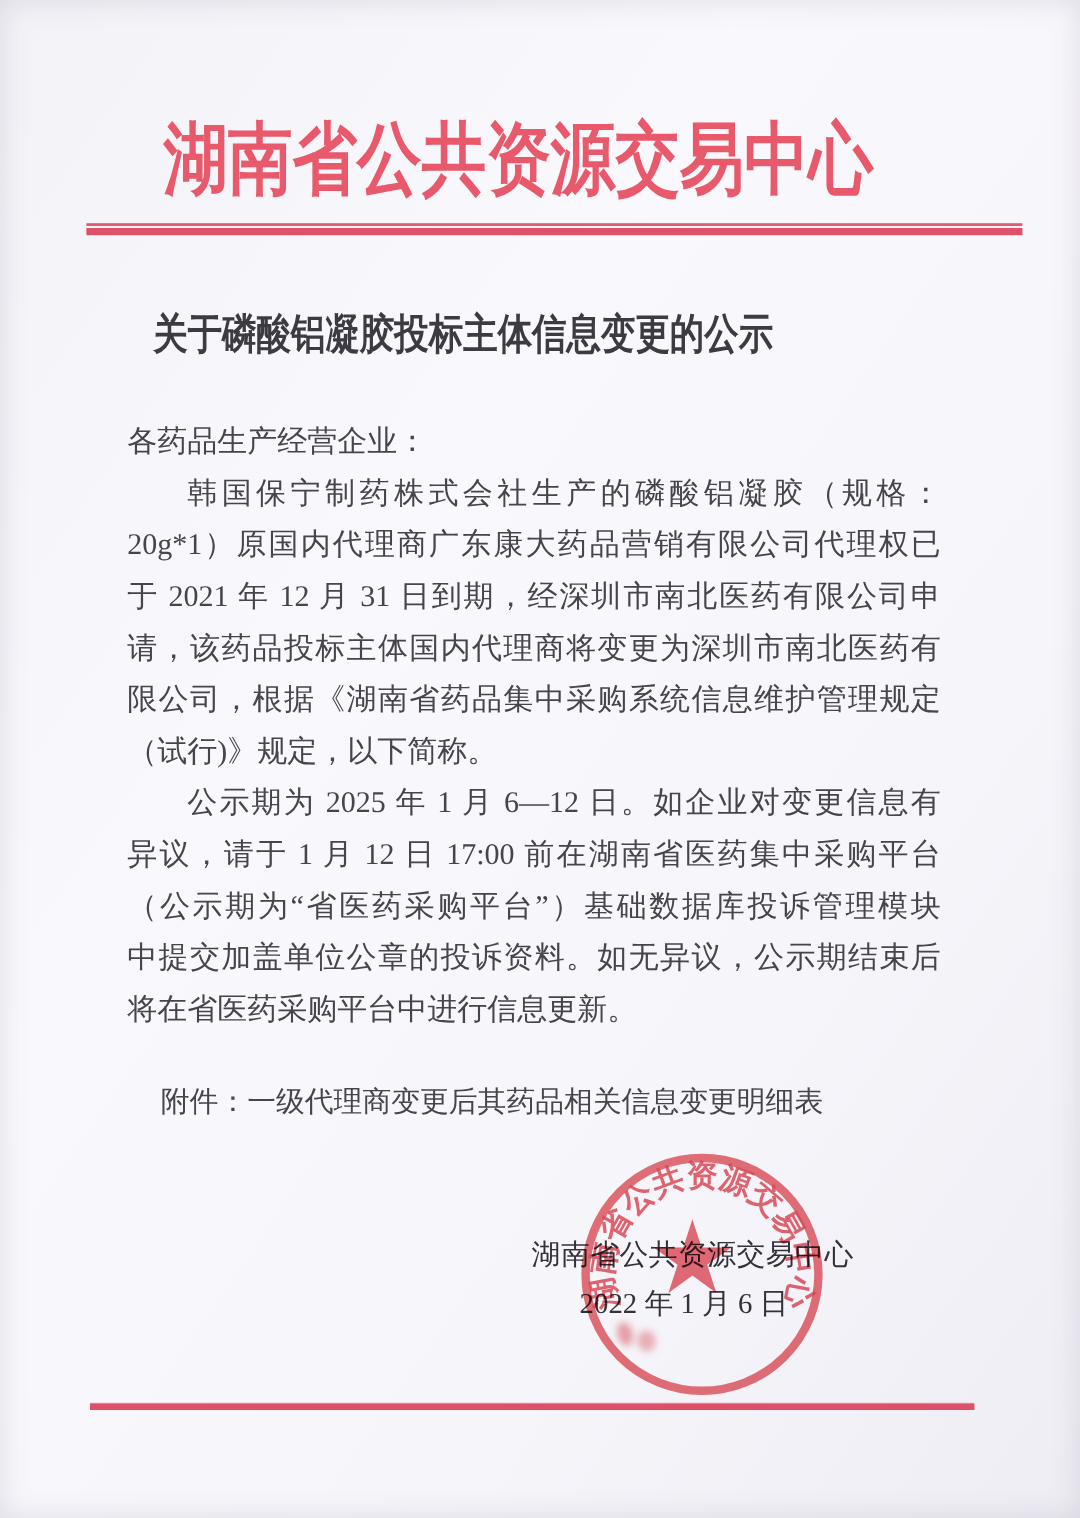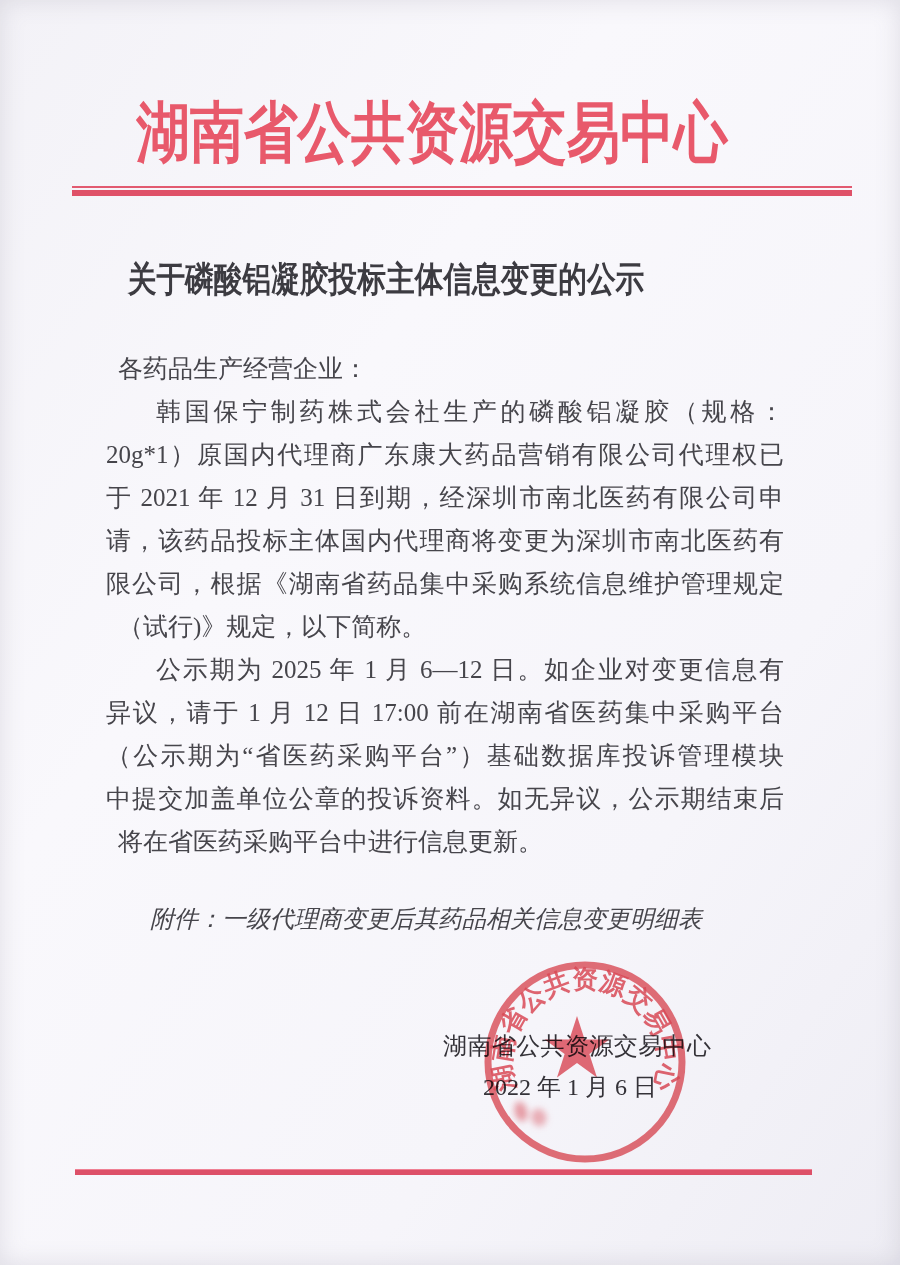--- a/index.html
+++ b/index.html
@@ -37,26 +37,26 @@
     margin-top: 10px;
   }
   .doc-title .squeeze { display: inline-block; transform: scaleX(0.82); }
   
   .body-block {
     position: absolute; top: 347px; left: 106px; width: 678px;
     font-size: 25px; color: #46454b;
   }
   .ln { height: 43px; line-height: 43px; text-align: justify; overflow: visible; }
   .ln.jf { text-align-last: justify; }
-  .ln.end { text-align-last: left; margin-left: 12px; }
+  .ln.end { text-align-last: left; }
   .ln.ind { text-indent: 2em; }
   .attachment {
-    position: absolute; top: 899px; left: 106px; width: 678px;
+    position: absolute; top: 899px; left: 90px; width: 678px;
     padding-left: 44px; box-sizing: border-box;
-    font-size: 24px; line-height: 41px; color: #46454b; font-style: italic;
+    font-size: 24px; line-height: 41px; color: #46454b;
   }
   
   .sig-org {
     position: absolute; top: 1032px; left: 443px; width: 268px;
     font-size: 24px; line-height: 28px; color: #343238;
     text-align: justify; text-align-last: justify;
   }
   .sig-date {
     position: absolute; top: 1073px; left: 478px; width: 184px;
     font-size: 24px; line-height: 28px; color: #343238; text-align: center;

